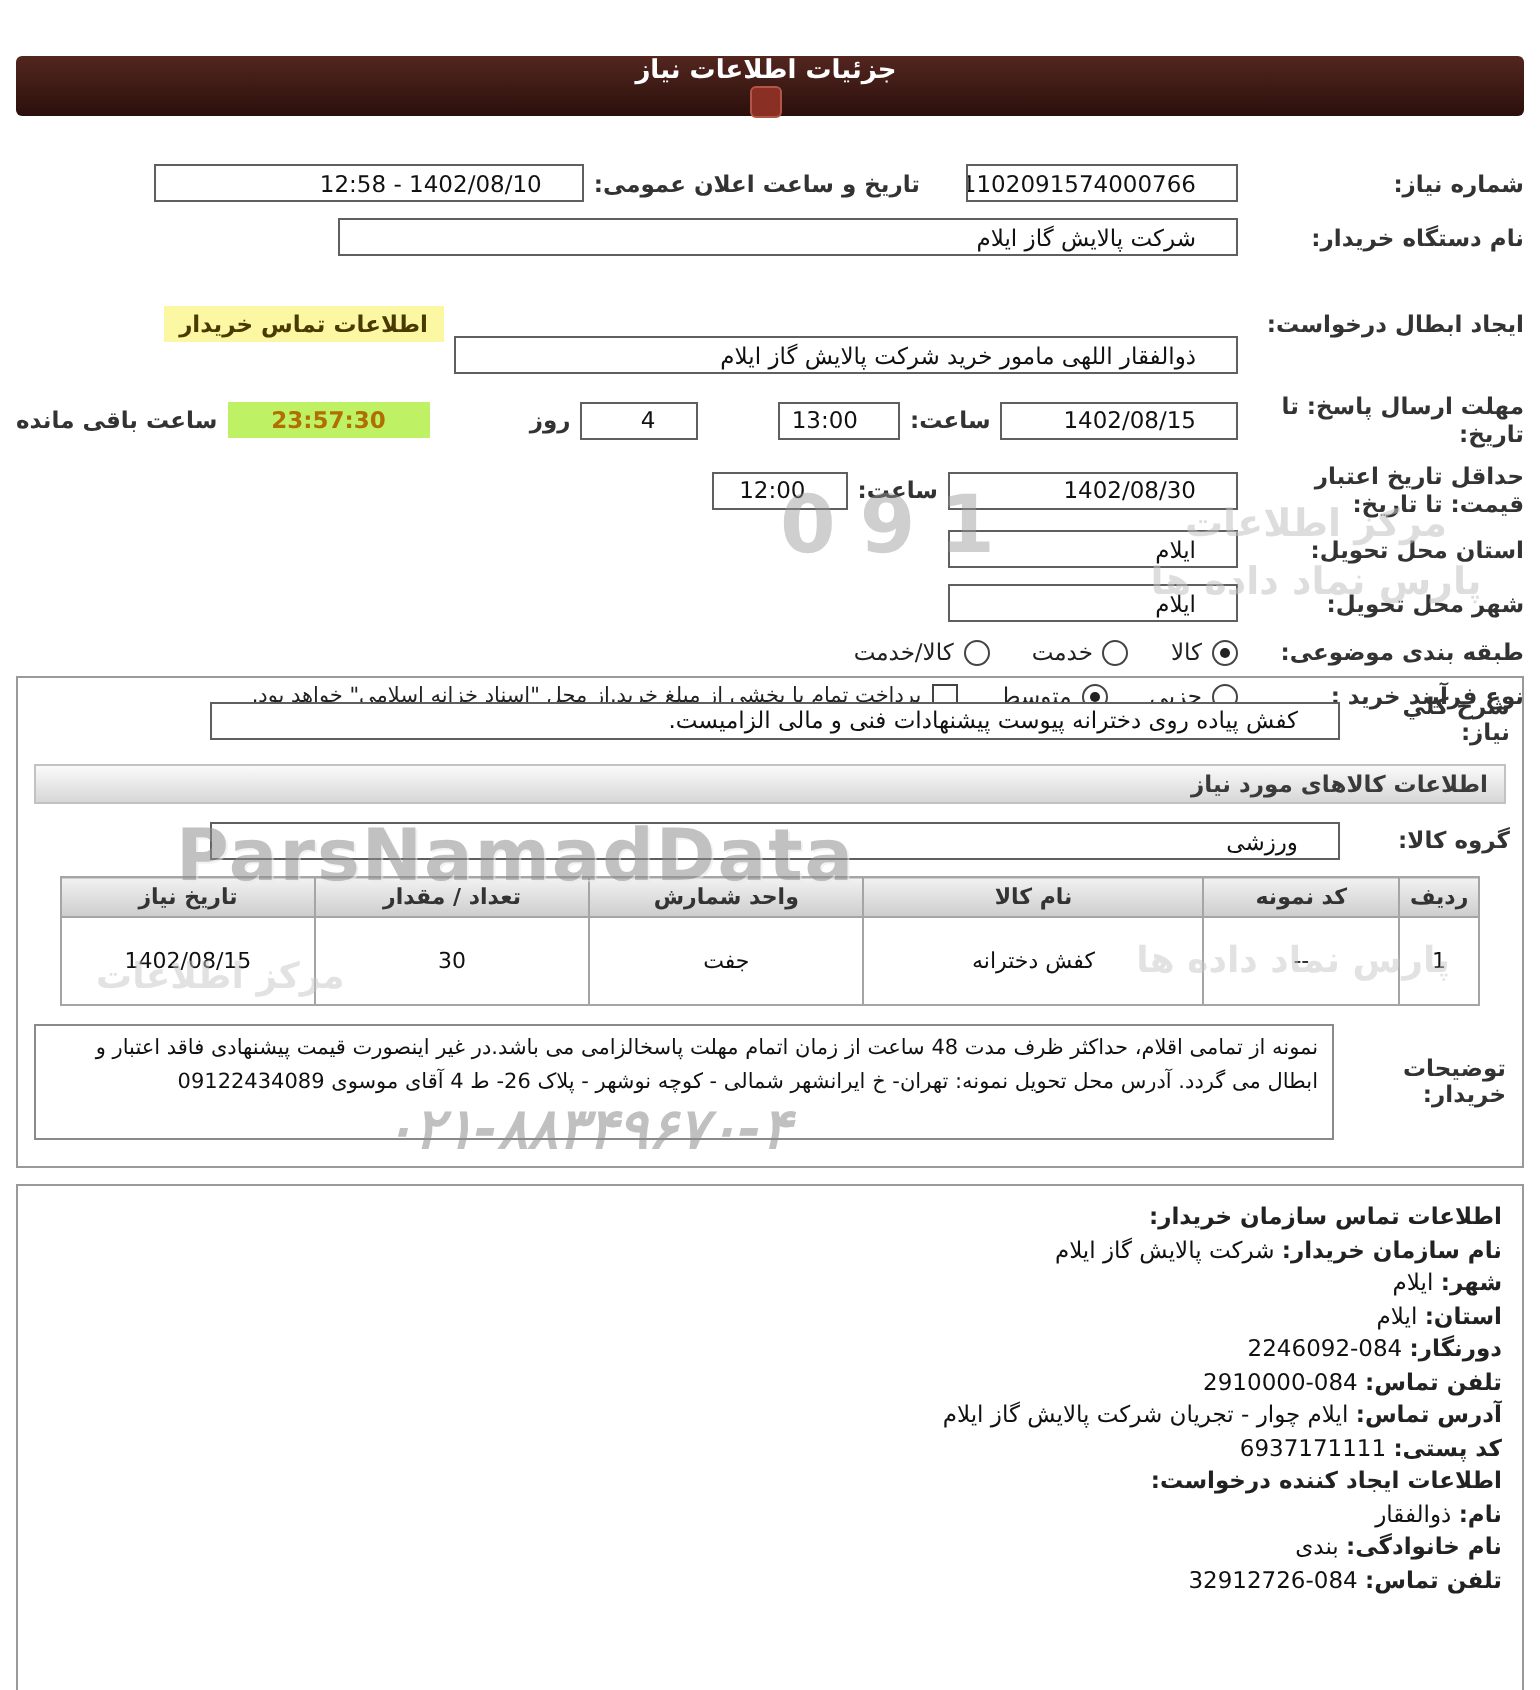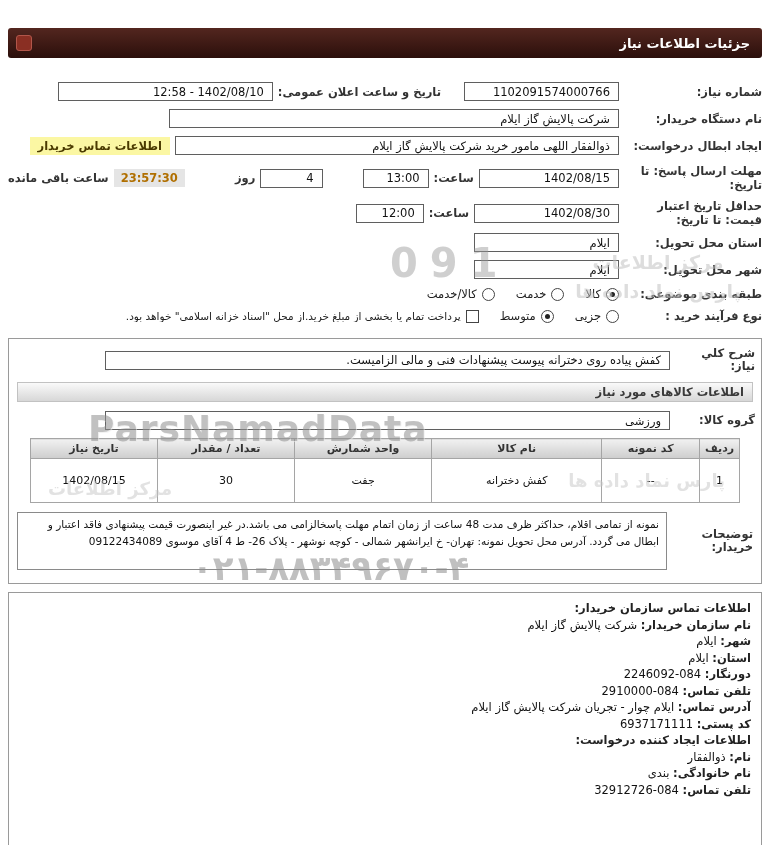--- a/index.html
+++ b/index.html
@@ -3,44 +3,44 @@
 <meta charset="utf-8">
 <style>
   *{box-sizing:border-box;margin:0;padding:0;}
   html,body{margin:0;padding:0;background:#fff;}
   body{width:770px;height:845px;font-family:"DejaVu Sans","Liberation Sans",sans-serif;}
   .page{position:relative;width:770px;height:845px;overflow:hidden;direction:rtl;font-size:11.5px;color:#1a1a1a;background:#fff;}
 
   
   .wm{position:absolute;pointer-events:none;z-index:6;font-weight:bold;}
   .wm-brand{left:88px;top:408px;font-size:36px;color:#8f8f8f;opacity:.55;direction:ltr;letter-spacing:1px;text-shadow:1px 1px 0 #e9e9e9;}
-  .wm-phone{left:192px;top:548px;font-size:34px;color:#8d8d8d;opacity:.55;direction:ltr;letter-spacing:2px;}
+  .wm-phone{left:192px;top:548px;font-size:28px;color:#8d8d8d;opacity:.55;direction:ltr;letter-spacing:2px;font-style:italic;}
   .wm-digits{left:390px;top:240px;font-size:40px;color:#979797;opacity:.45;direction:ltr;letter-spacing:12px;text-align:center;}
   .wm-fa-top{right:12px;top:248px;width:200px;text-align:center;font-size:19px;color:#c3c3c3;opacity:.55;line-height:1.55;}
   .wm-fa-right{right:45px;top:470px;font-size:18px;color:#c6c6c6;opacity:.5;}
   .wm-fa-left{left:48px;top:478px;font-size:18px;color:#c6c6c6;opacity:.5;}
 
   
-  .title-bar{position:absolute;top:28px;right:8px;left:8px;height:30px;background:linear-gradient(180deg,#53261f,#2b0f0b);color:#fff;display:flex;align-items:center;padding:0 12px 0 8px;font-weight:bold;font-size:13px;border-radius:3px;z-index:2;}
+  .title-bar{position:absolute;top:28px;right:8px;left:8px;height:30px;background:linear-gradient(180deg,#53261f,#2b0f0b);color:#fff;display:flex;align-items:center;padding:0 12px 0 8px;font-weight:bold;font-size:13px;border-radius:3px;z-index:2;flex-direction:column;}
   .title-bar .spacer{flex:1;}
   .title-icon{width:16px;height:16px;background:#8a2f23;border:1px solid #b2564a;border-radius:3px;flex:0 0 auto;}
 
   
   .form{position:absolute;top:82px;right:8px;left:8px;z-index:2;}
   .frow{display:flex;align-items:center;margin-bottom:8px;gap:5px;}
   .frow.tall{min-height:30px;margin-bottom:5px;}
   .lblcol{width:138px;flex:0 0 auto;font-weight:bold;color:#333;line-height:14px;}
   .midlbl{font-weight:bold;color:#333;white-space:nowrap;}
   .mr18{margin-right:18px;}
-  .inp{border:1px solid #5f5f5f;background:#fff;height:19px;display:flex;align-items:center;padding:0 8px;font-size:11.5px;color:#111;overflow:hidden;white-space:nowrap;}
-  .w155{width:155px;} .w215{width:215px;} .w450{width:450px;} .w385{width:444px;}
+  .inp{border:1px solid #5f5f5f;background:#fff;height:19px;display:flex;align-items:center;padding:0 20px;font-size:11.5px;color:#111;overflow:hidden;white-space:nowrap;}
+  .w155{width:136px;} .w215{width:215px;} .w450{width:450px;} .w385{width:392px;margin-top:32px;}
   .w145{width:145px;} .w68{width:68px;} .w64{width:64px;}
   .sp30{width:30px;flex:0 0 auto;} .sp40{width:40px;flex:0 0 auto;}
   .ylink{background:#fbf7a3;color:#4a3a00;font-weight:bold;padding:2px 8px;white-space:nowrap;cursor:pointer;}
-  .badge{background:#e5e5e5;color:#b06f00;font-weight:bold;padding:2px 7px;white-space:nowrap;}
+  .badge{background:#bef264;color:#b06f00;font-weight:bold;padding:2px 22px;white-space:nowrap;}
   .radio{width:13px;height:13px;border:1px solid #444;border-radius:50%;background:#fff;display:inline-block;position:relative;flex:0 0 auto;}
   .radio.sel::after{content:"";position:absolute;inset:3px;border-radius:50%;background:#222;}
   .checkbox{width:13px;height:13px;border:1px solid #444;background:#fff;display:inline-block;flex:0 0 auto;}
   .ropt{color:#222;margin-left:16px;white-space:nowrap;}
   .smalltxt{font-size:10.5px;color:#222;white-space:nowrap;overflow:hidden;}
 
   
   .sec{position:absolute;right:8px;left:8px;border:1px solid #9a9a9a;background:transparent;z-index:2;}
   .needs-sec{top:338px;height:246px;padding:8px 6px 6px;}
   .nlbl{width:80px;flex:0 0 auto;font-weight:bold;color:#333;line-height:13px;}

